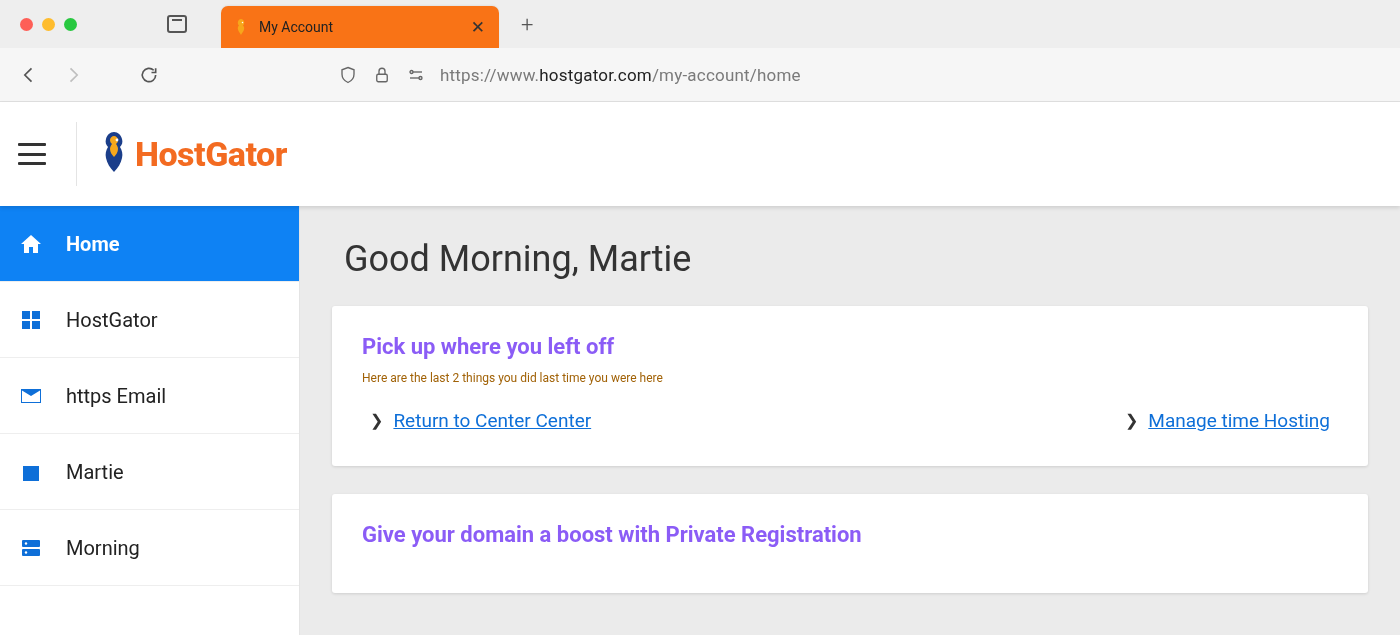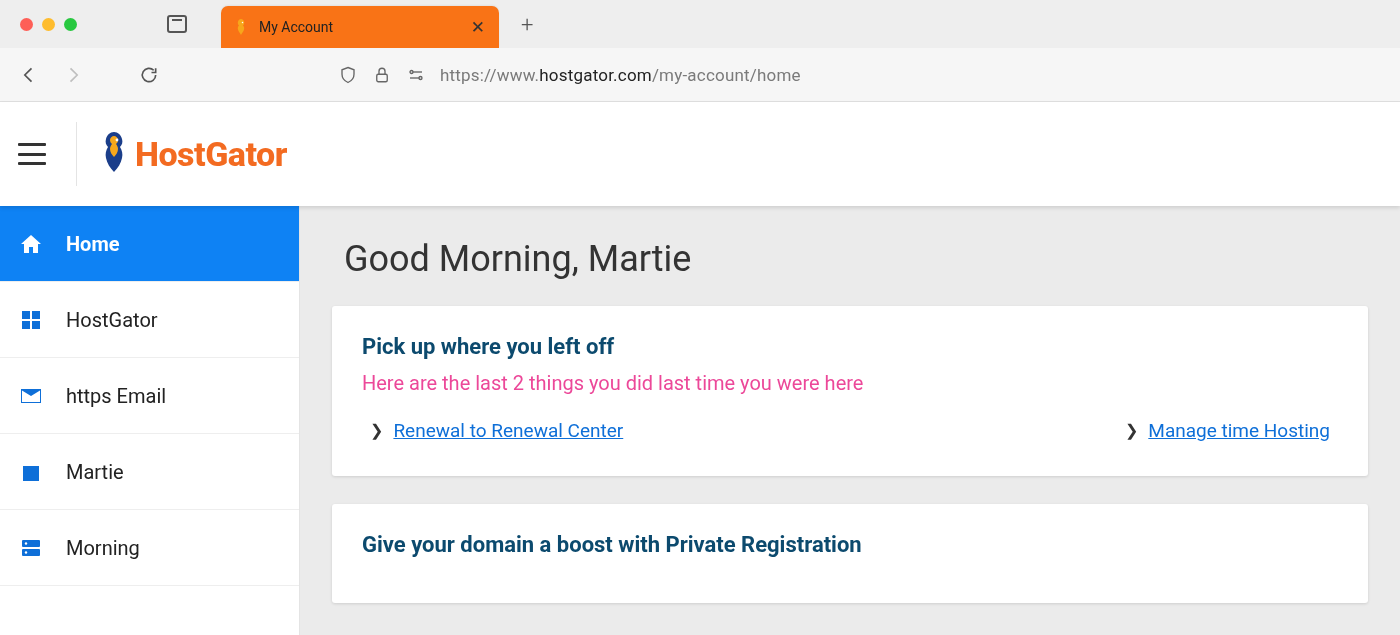--- a/index.html
+++ b/index.html
@@ -51,22 +51,22 @@
     .side-item .icon svg { width: 24px; height: 24px; }
     .side-item .label { font-size: 20px; color: #222; }
     .side-item.active { background: #0e82f4; }
     .side-item.active .label { color: #fff; font-weight: 700; }
     .side-item.active .icon svg { fill: #fff; }
 
     .content { flex: 1; background: #ebebeb; padding: 22px 32px; overflow: hidden; }
     .greeting { font-size: 36px; color: #333; font-weight: 400; margin: 10px 0 26px 12px; }
 
     .card { background: #fff; border-radius: 3px; box-shadow: 0 1px 3px rgba(0,0,0,0.12); padding: 28px 30px 34px; margin-bottom: 28px; }
-    .card h2 { font-size: 22px; font-weight: 700; color: #0c4a6e; margin-bottom: 12px; }
-    .card .sub { font-size: 20px; color: #ec4899; margin-bottom: 24px; }
+    .card h2 { font-size: 22px; font-weight: 700; color: #8b5cf6; margin-bottom: 12px; }
+    .card .sub { font-size: 12px; color: #a16207; margin-bottom: 24px; }
     .links-row { display: flex; justify-content: space-between; padding: 0 8px; }
     .link { display: flex; align-items: center; gap: 10px; color: #0e6fd8; font-size: 19px; cursor: pointer; }
     .link .chev { color: #333; font-size: 16px; }
     .link .text { text-decoration: underline; }
 
     .card2-title { font-size: 21px; font-weight: 700; color: #222; }
   </style>
 </head>
 <body>
 
@@ -206,21 +206,21 @@
 
   <div class="content">
     <h1 class="greeting">Good Morning, Martie</h1>
 
     <div class="card">
       <h2>Pick up where you left off</h2>
       <p class="sub">Here are the last 2 things you did last time you were here</p>
       <div class="links-row">
         <a class="link">
           <span class="chev">❯</span>
-          <span class="text">Renewal to Renewal Center</span>
+          <span class="text">Return to Center Center</span>
         </a>
         <a class="link">
           <span class="chev">❯</span>
           <span class="text">Manage time Hosting</span>
         </a>
       </div>
     </div>
 
     <div class="card" style="margin-top:16px;">
       <h2 class="card2-title">Give your domain a boost with Private Registration</h2>

